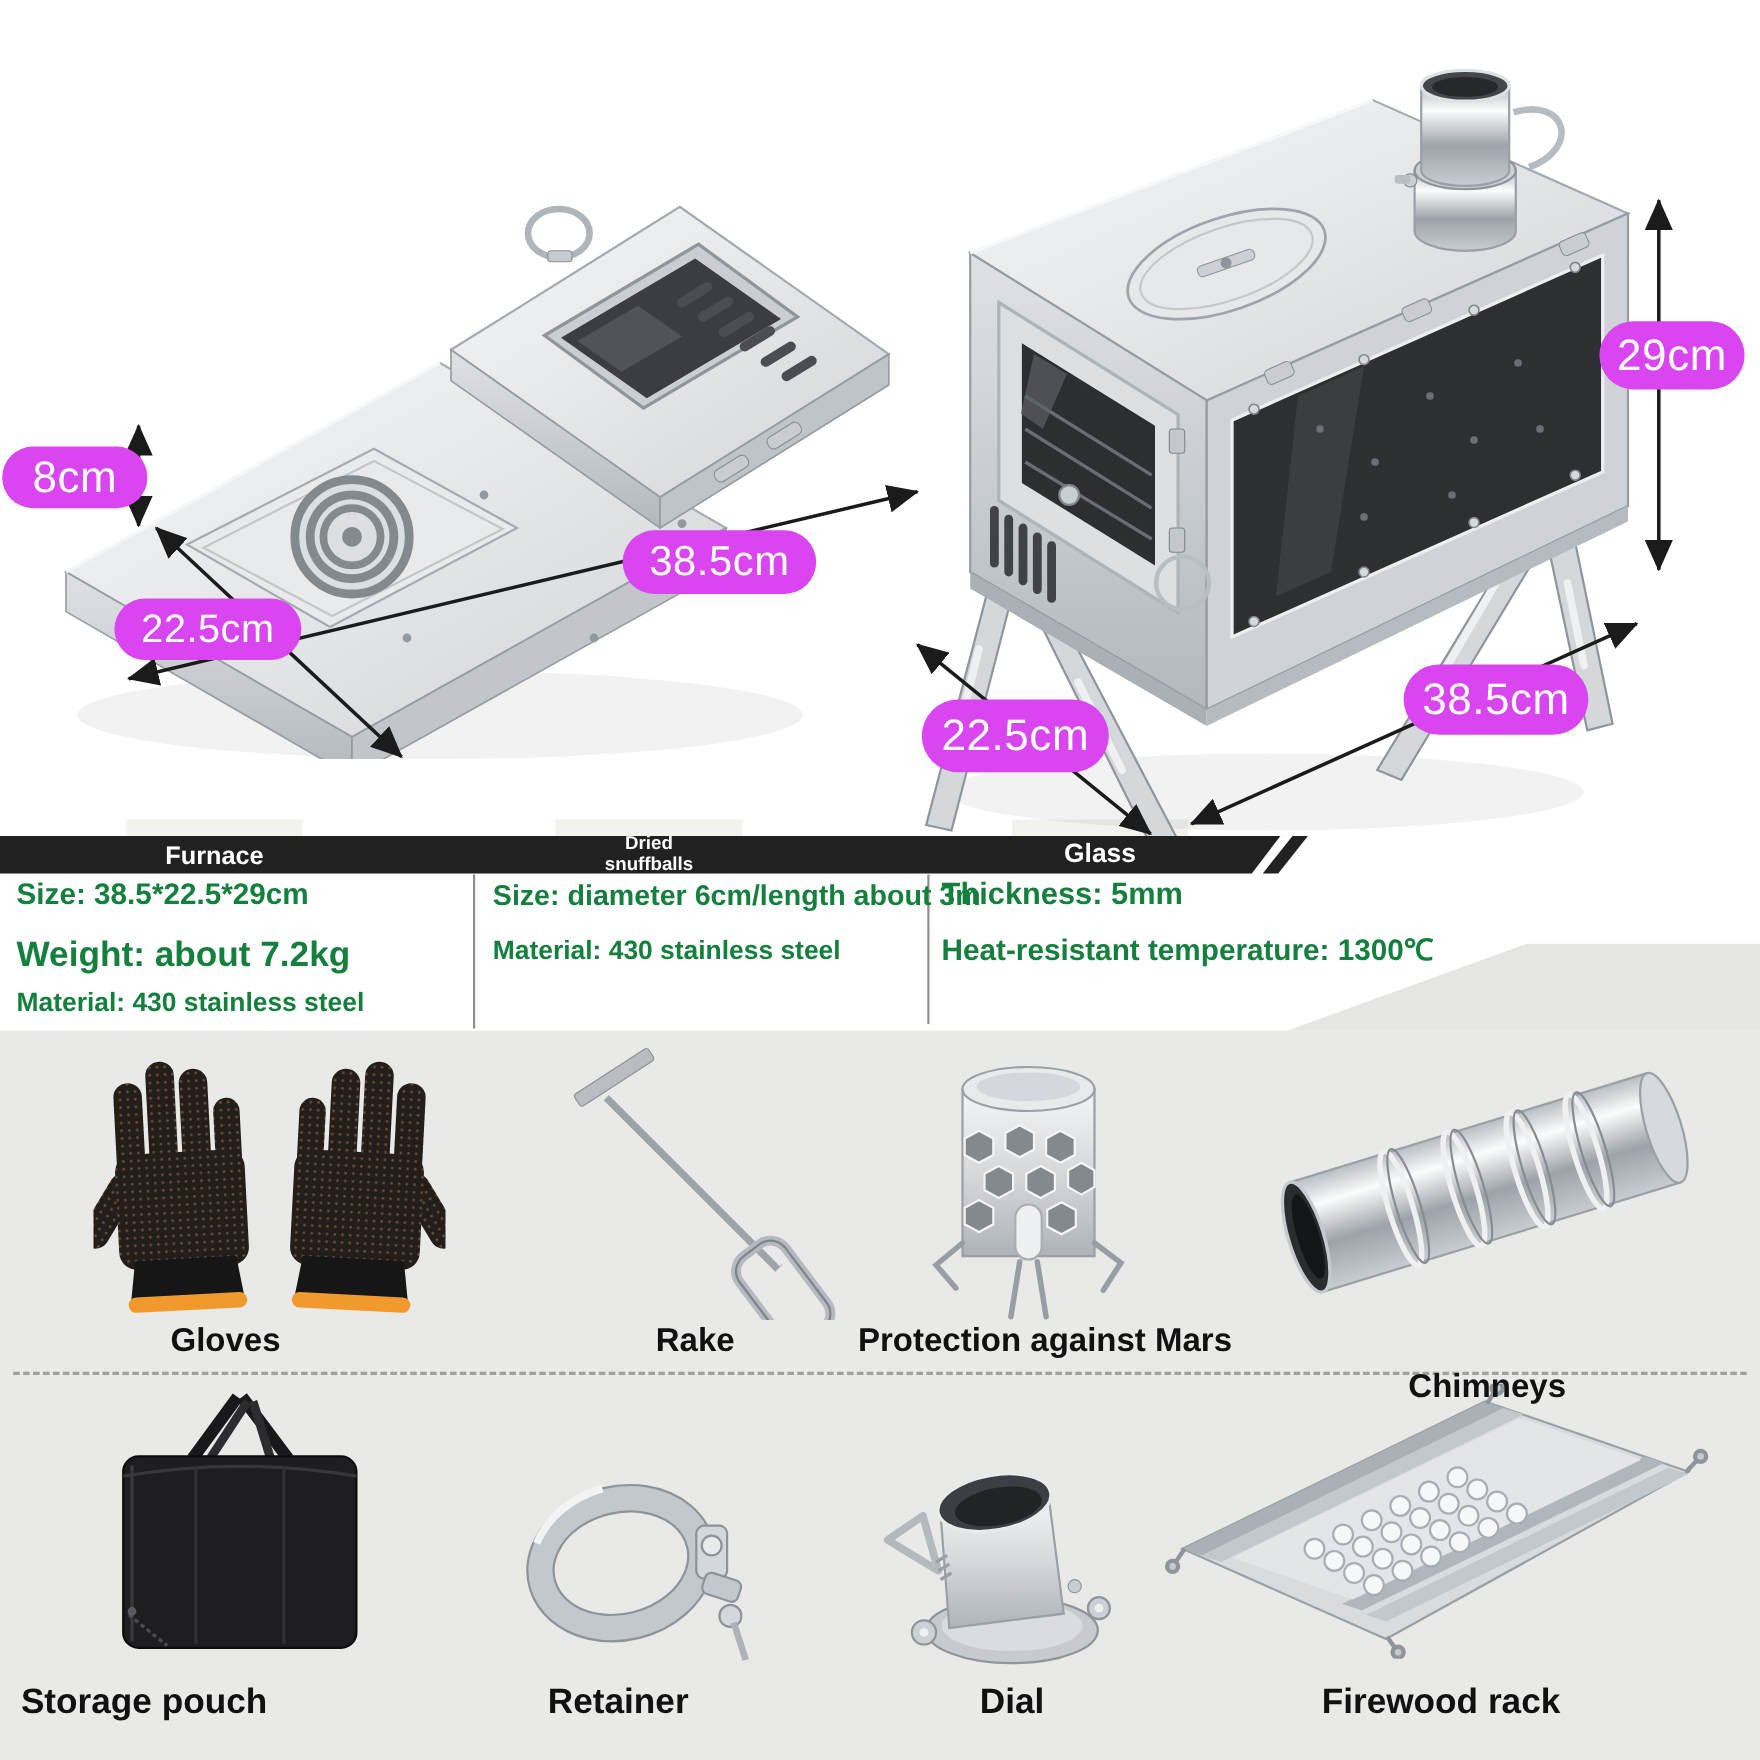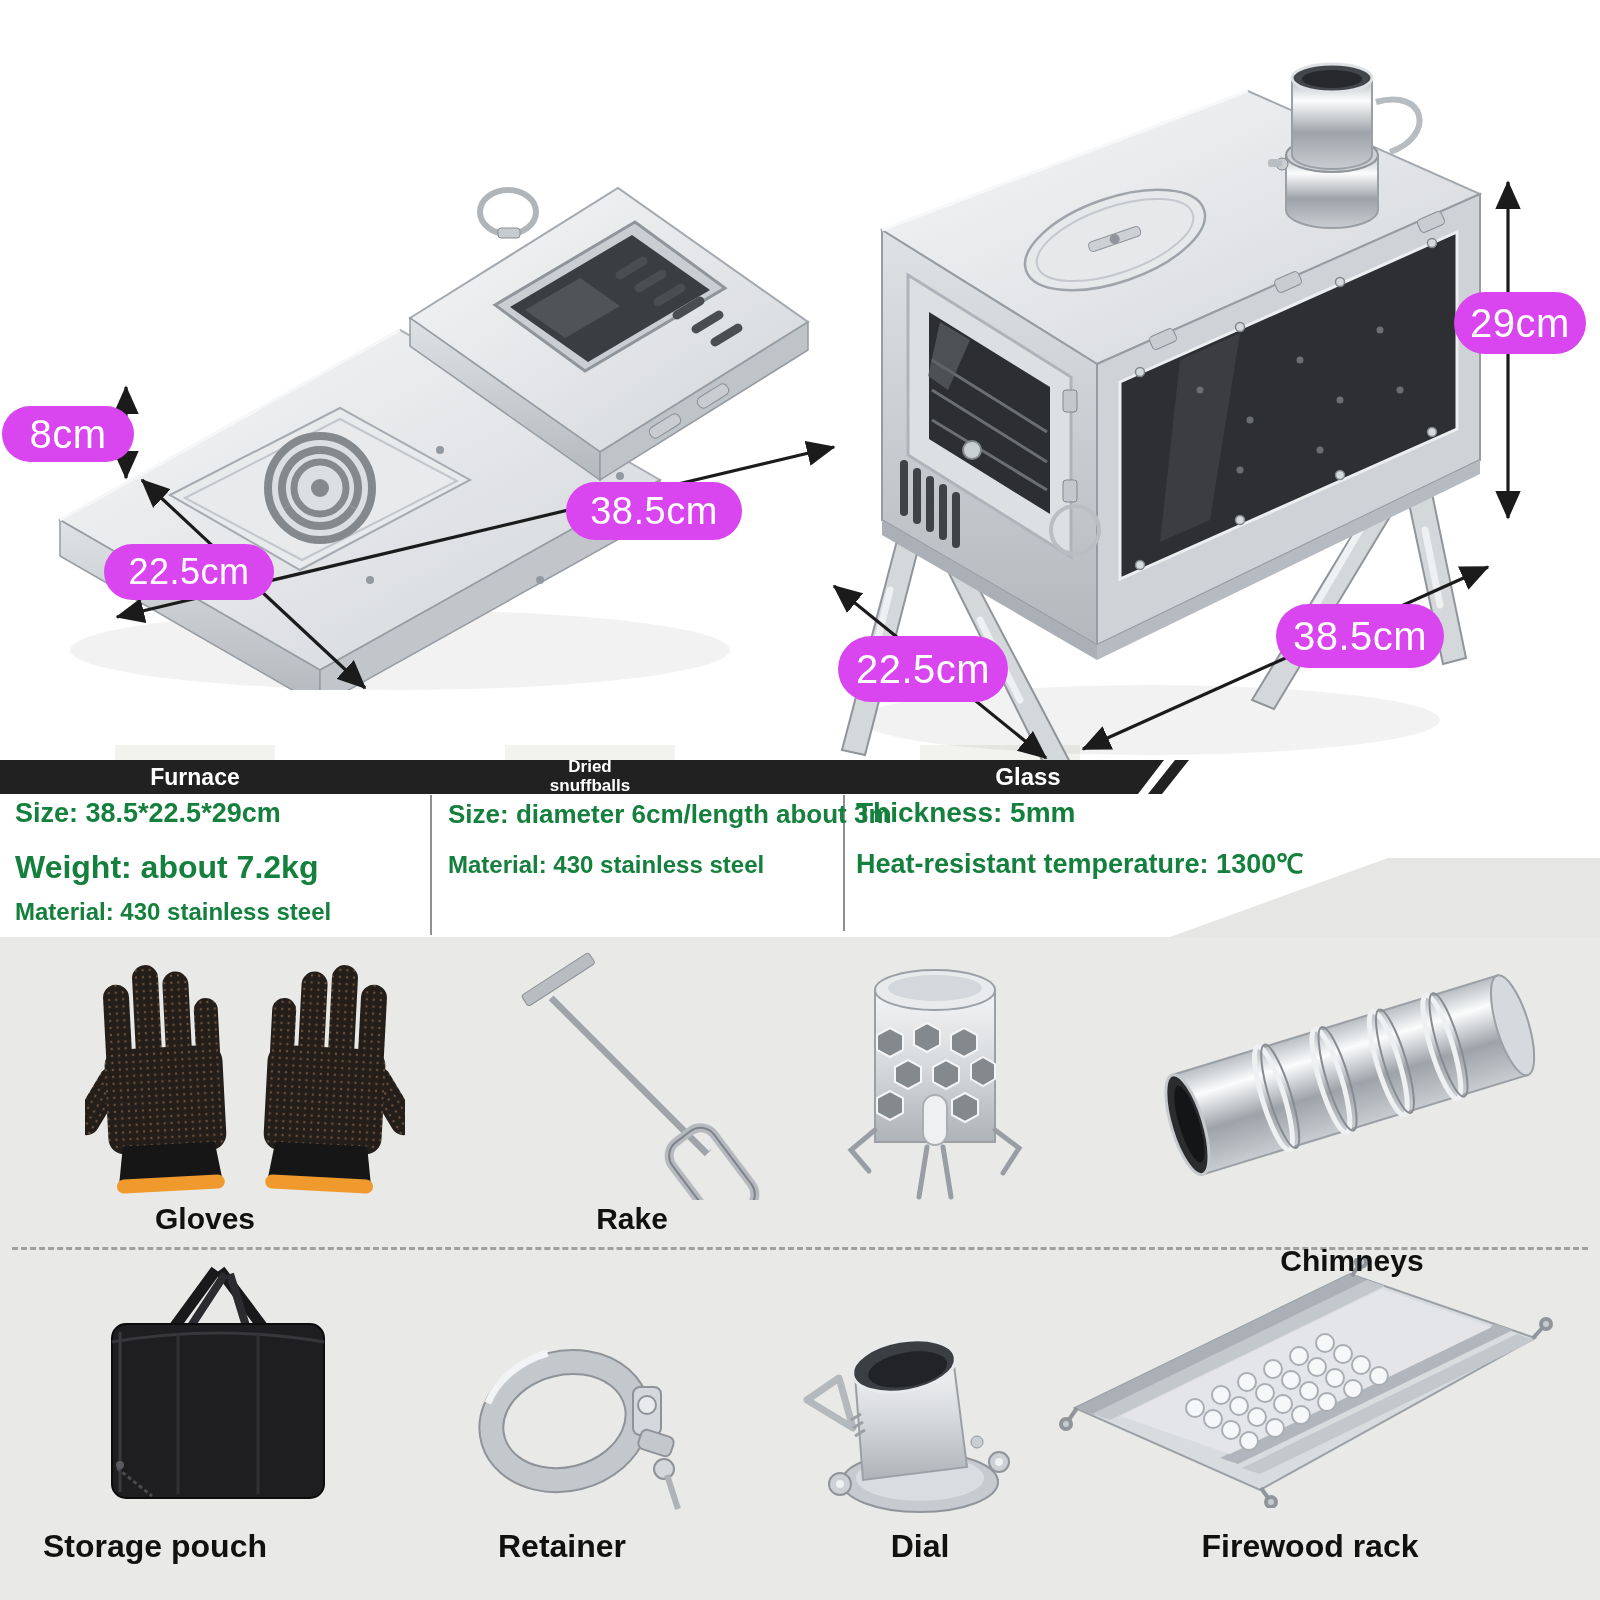--- a/index.html
+++ b/index.html
@@ -17,21 +17,21 @@
   .dim.l385l{left:566px; top:482px; width:176px; height:58px; font-size:38px;}
   .dim.h29  {left:1454px;top:292px; width:132px; height:62px; font-size:40px;}
   .dim.d225r{left:838px; top:636px; width:170px; height:66px; font-size:40px;}
   .dim.l385r{left:1276px;top:604px; width:168px; height:64px; font-size:40px;}
   
   .hdr-tab{background:#f2f2ef;height:15px;top:745px;z-index:1;}
   .ribbon-svg{left:0;top:752px;z-index:2;}
   .col-header{color:#ffffff;font-weight:700;text-align:center;z-index:3;}
   .col-header.h1{left:95px; width:200px;top:763px;font-size:23px;line-height:28px;}
   .col-header.h2{left:535px;width:110px;top:757px;font-size:17px;line-height:19px;}
-  .col-header.h3{left:928px;width:200px;top:762px;font-size:24px;line-height:30px;}
+  .col-header.h3{left:900px;width:200px;top:762px;font-size:24px;line-height:30px;}
   .spec{color:#15803d;font-weight:700;white-space:nowrap;z-index:3;}
   .s11{left:15px; top:798px;font-size:27px;}
   .s12{left:15px; top:849px;font-size:32px;}
   .s13{left:15px; top:898px;font-size:24px;}
   .s21{left:448px;top:799px;font-size:26px;}
   .s22{left:448px;top:851px;font-size:24px;}
   .s31{left:856px;top:797px;font-size:28px;}
   .s32{left:856px;top:844px;font-size:27px;}
   .vdiv{width:2px;background:#8f8f8f;z-index:3;}
   .vdiv.v1{left:430px;top:795px;height:140px;}
@@ -41,21 +41,21 @@
   .gray-corner{left:0;top:850px;z-index:0;}
   .dash-divider{left:12px;top:1247px;width:1576px;border-top:3px dashed #a0a0a0;z-index:2;}
   
   .acc-label{color:#111111;font-weight:700;text-align:center;z-index:4;}
   .r1{top:1202px;font-size:30px;}
   .r2{top:1528px;font-size:32px;}
   .la{left:105px;width:200px;}
   .lb{left:532px;width:200px;}
   .lc{left:750px;width:400px;}
   .ld{left:1252px;width:200px;margin-top:42px;}
-  .le{left:30px;width:250px;}
+  .le{left:6px;width:250px;}
   .lf{left:437px;width:250px;}
   .lg{left:795px;width:250px;}
   .lh{left:1160px;width:300px;}
   svg{display:block;}
 </style>
 </head>
 <body>
 
 <div id="canvas">
 
@@ -341,20 +341,21 @@
         <ellipse cx="296" cy="115" rx="11" ry="54" fill="none" stroke="#eef0f2" stroke-width="5"></ellipse>
         <ellipse cx="303" cy="115" rx="11" ry="54" fill="none" stroke="#878c92" stroke-width="2"></ellipse>
       </g>
       <ellipse cx="30" cy="115" rx="16" ry="52" fill="#2a2c2e" stroke="#c6cacf" stroke-width="3"></ellipse>
       <ellipse cx="32" cy="115" rx="10" ry="40" fill="#141516"></ellipse>
     </g>
   </svg>
 
   <div class="abs acc-label r1 la">Gloves</div>
   <div class="abs acc-label r1 lb">Rake</div>
+  <div class="abs acc-label r1 lc">Protection against Mars</div>
   <div class="abs acc-label r1 ld">Chimneys</div>
 
   <div class="abs dash-divider"></div>
 
   <svg class="abs" style="left:90px;top:1262px;z-index:2" width="260" height="245" viewBox="0 0 260 245">
     <path d="M85,64 L126,8" stroke="#19191b" stroke-width="11" fill="none"></path>
     <path d="M172,64 L130,8" stroke="#19191b" stroke-width="11" fill="none"></path>
     <path d="M101,64 L135,12" stroke="#2c2c30" stroke-width="8" fill="none"></path>
     <path d="M156,64 L140,12" stroke="#2c2c30" stroke-width="8" fill="none"></path>
     <rect x="22" y="62" width="212" height="174" rx="14" fill="#1e1e20" stroke="#0c0c0d" stroke-width="2"></rect>

